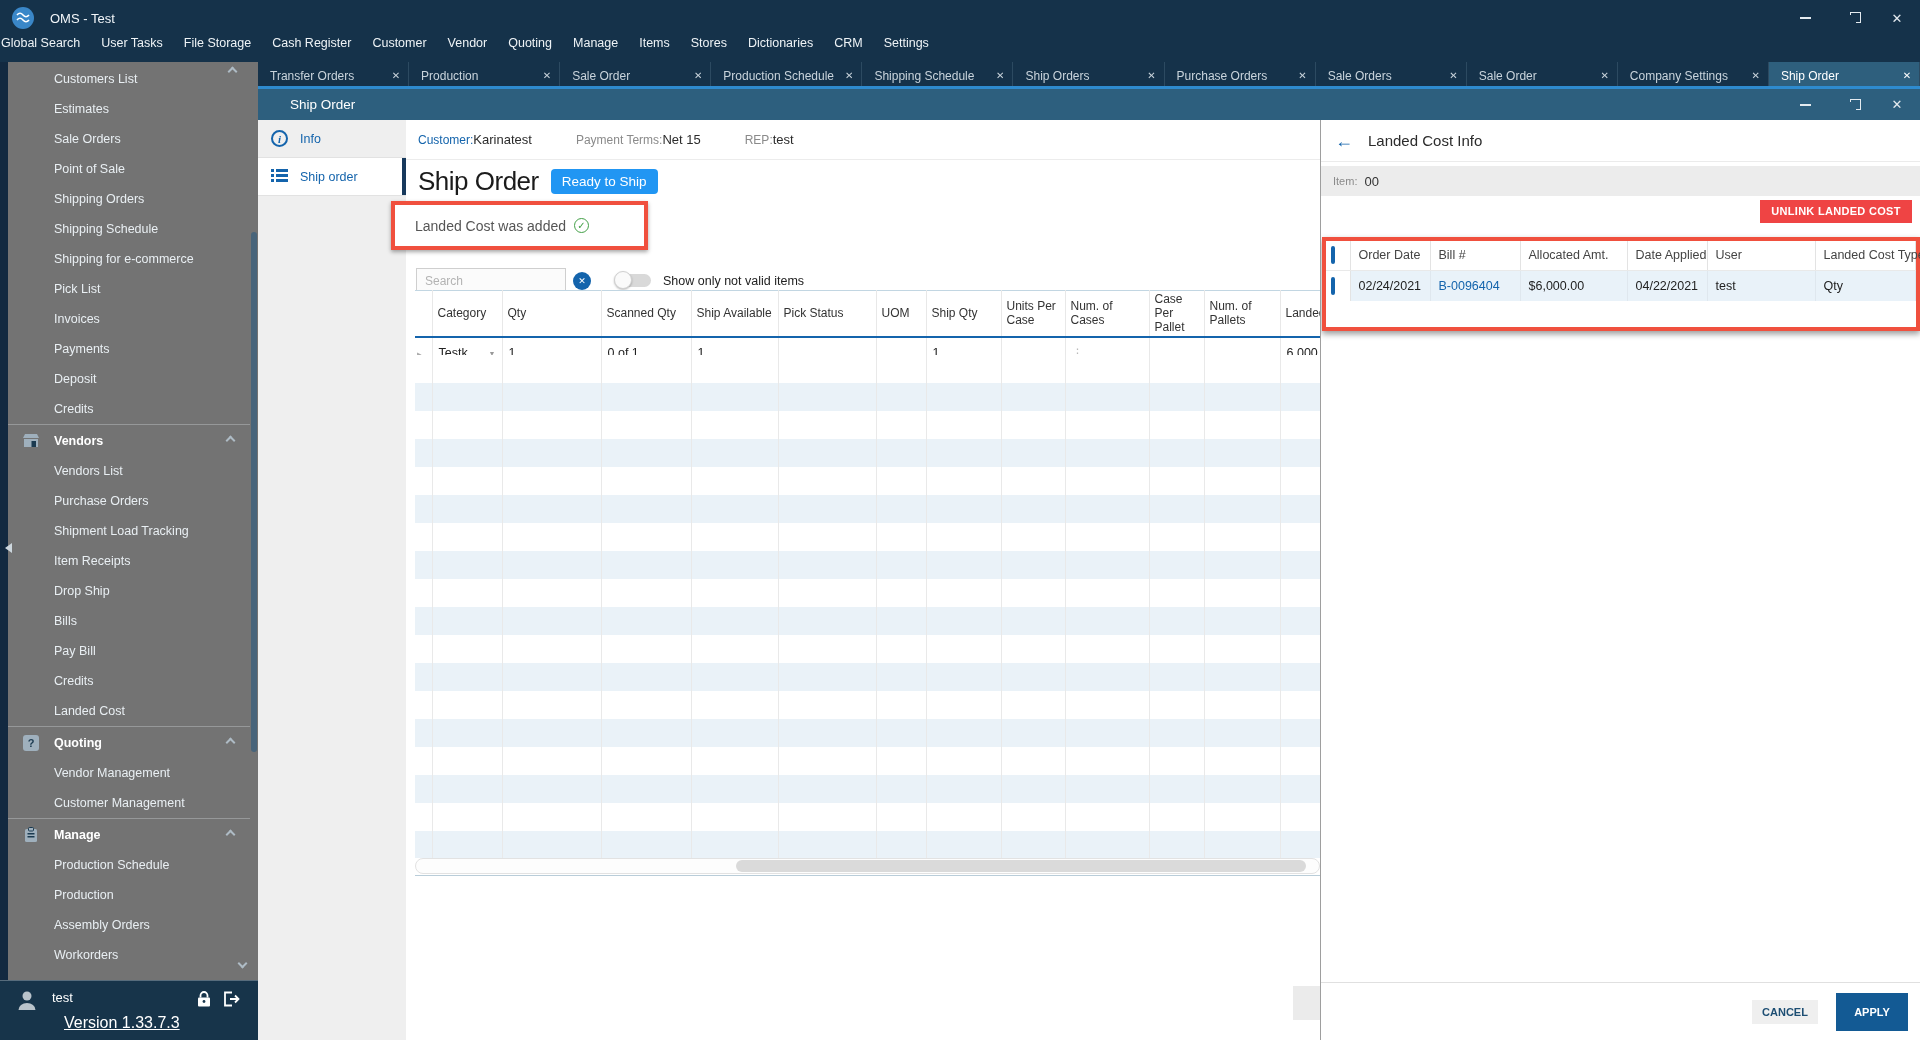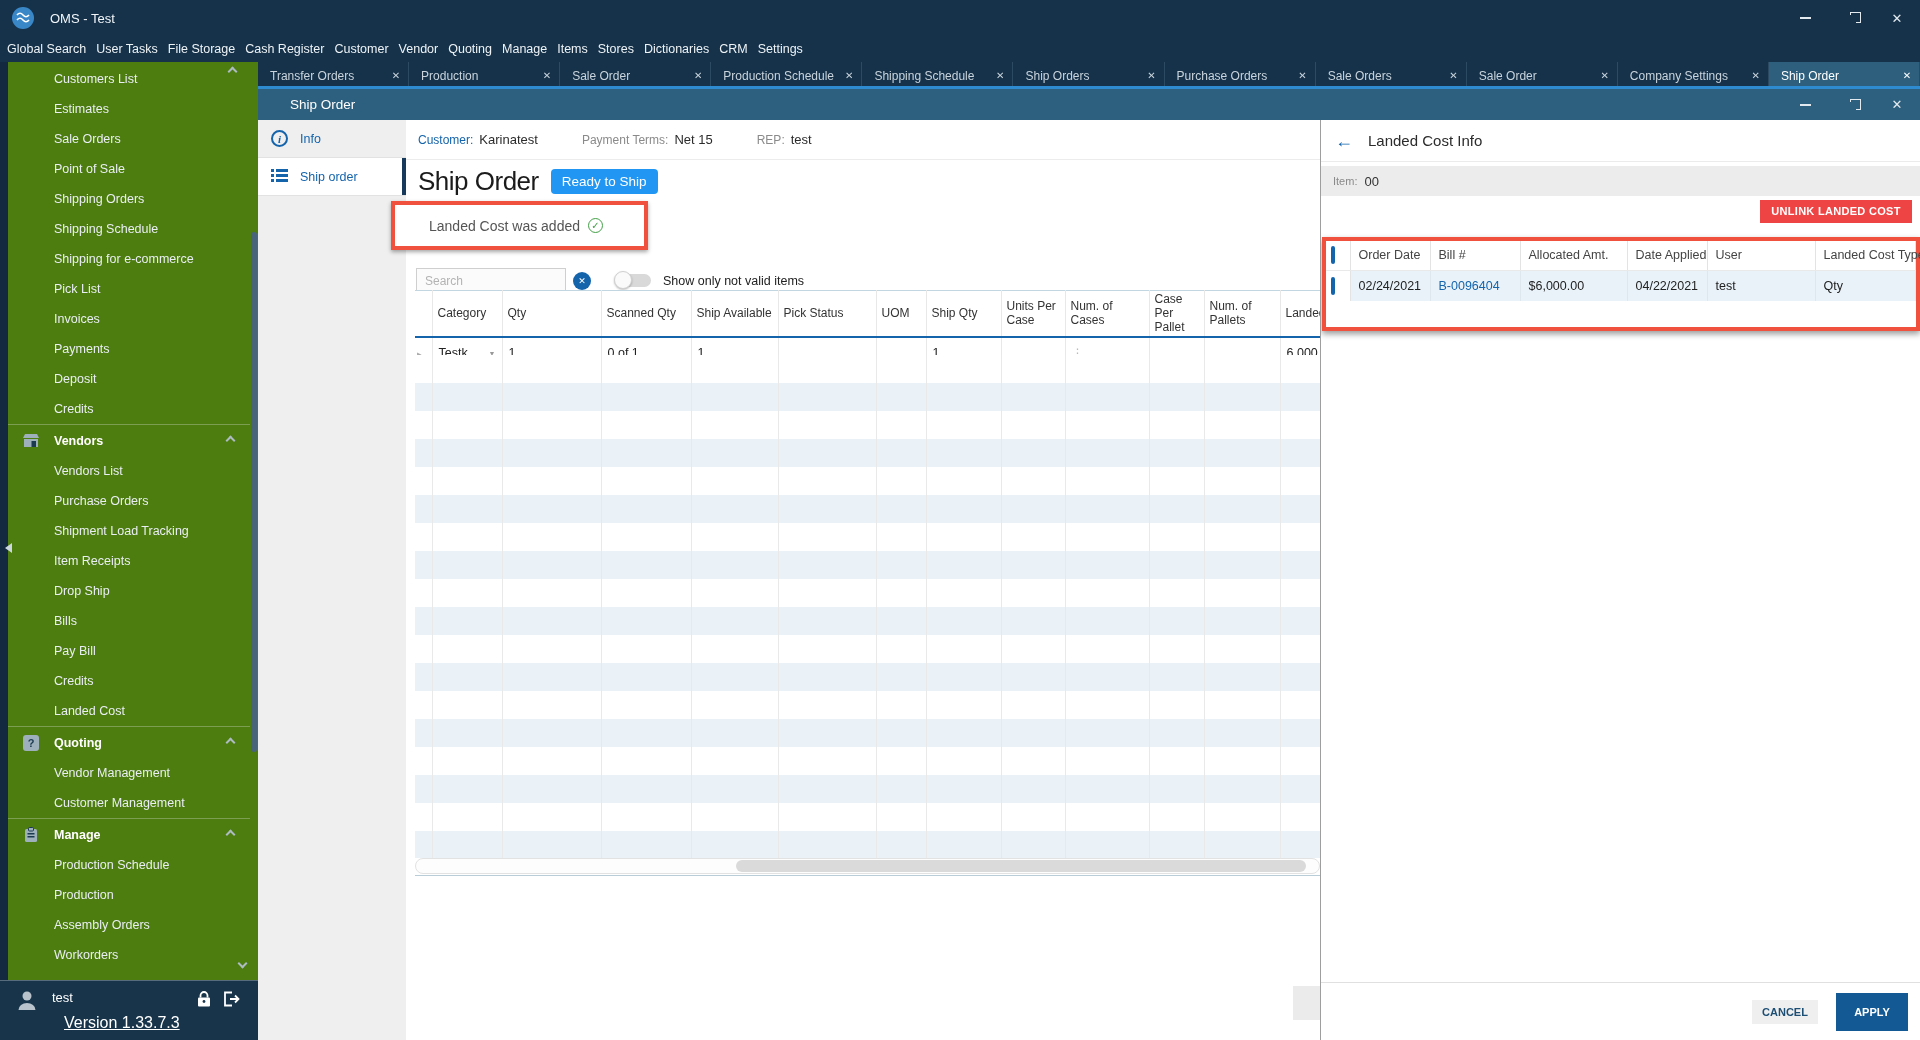--- a/index.html
+++ b/index.html
@@ -12,33 +12,33 @@
   .app-title { font-size:13px; }
   .win-controls { margin-left:auto; display:flex; height:100%; }
   .win-btn { width:46px; display:flex; align-items:center; justify-content:center; cursor:pointer; }
   .g-min { width:11px; height:2px; background:#e3eaef; }
   .g-restore { width:9px; height:9px; border:1px solid #e3eaef; position:relative; background:#15324a; margin-top:3px; }
   .g-restore::before { content:""; position:absolute; left:2px; top:-4px; width:9px; height:9px; border:1px solid #e3eaef; }
   .g-restore::after { content:""; position:absolute; left:-1px; top:-1px; width:9px; height:9px; background:#15324a; }
   .g-close { color:#e3eaef; font-size:13px; line-height:1; }
   .inner-winctl .g-restore, .inner-winctl .g-restore::after { background:#2d5f7e; }
 
-  .menubar { position:absolute; left:0; top:36px; width:1920px; height:26px; background:#15324a; display:flex; align-items:center; gap:10px; padding-left:7px; color:#eef3f6; font-size:12.5px; }
+  .menubar { position:absolute; left:0; top:36px; width:1920px; height:26px; background:#15324a; display:flex; gap:21px; padding-left:1px; color:#eef3f6; font-size:12.5px; }
   .menu-item { cursor:pointer; white-space:nowrap; }
 
   .tabbar { position:absolute; left:258px; top:62px; width:1662px; height:27px; background:#15324a; display:flex; }
   .tab { flex:1; display:flex; align-items:center; padding:0 8px 0 12px; color:#c9d4dc; font-size:12px; border-right:1px solid #2c4a61; cursor:pointer; min-width:0; }
   .tab-label { white-space:nowrap; overflow:hidden; }
   .tab .tab-close { margin-left:auto; font-size:10px; padding-left:6px; color:#c9d4dc; }
   .tab.active { background:#2e5f7d; color:#fff; }
   .tab.active .tab-close { color:#fff; }
   .accent-line { position:absolute; left:258px; top:86px; width:1662px; height:3px; background:#2e8bcf; }
 
   
-  .sidebar { position:absolute; left:0; top:62px; width:258px; height:978px; background:#4d7c0f; }
+  .sidebar { position:absolute; left:0; top:62px; width:258px; height:978px; background:#737373; }
   .sidebar-strip { position:absolute; left:0; top:0; width:8px; height:918px; background:#122940; }
   .collapse-arrow { position:absolute; left:0; top:481px; width:0; height:0; border:5px solid transparent; border-right:7px solid #cdd7de; }
   .sidebar-list { position:absolute; left:8px; top:0; width:242px; height:918px; overflow:hidden; padding-top:2px; }
   .side-item { height:30px; line-height:30px; padding-left:46px; color:#e9eff3; font-size:12.5px; cursor:pointer; white-space:nowrap; }
   .side-section { height:32px; display:flex; align-items:center; color:#fff; font-weight:bold; font-size:12.5px; border-top:1px solid rgba(233,239,243,0.3); cursor:pointer; }
   .icon-cell { width:46px; display:flex; justify-content:center; align-items:center; }
   .chev { width:7px; height:7px; border-right:2px solid #aebbc5; border-bottom:2px solid #aebbc5; display:inline-block; }
   .chev.up { transform:rotate(-135deg); }
   .chev.down { transform:rotate(45deg); }
   .side-section .chev { margin-left:auto; margin-right:16px; }
@@ -60,29 +60,29 @@
   .inner-winctl { margin-left:auto; display:flex; height:100%; }
   .inner-body { position:absolute; left:0; top:31px; width:1662px; height:920px; display:flex; }
 
   .inner-nav { width:148px; background:#efefef; }
   .nav-item { height:38px; display:flex; align-items:center; gap:12px; padding-left:13px; color:#1464ac; font-size:12.5px; border-bottom:1px solid #e2e2e2; cursor:pointer; }
   .nav-item.active { background:#fff; box-shadow:inset -4px 0 0 #17395c; }
   .i-circle { width:17px; height:17px; min-width:17px; border:2px solid #1464ac; border-radius:50%; color:#1464ac; font-size:11px; font-weight:bold; font-style:italic; display:flex; align-items:center; justify-content:center; font-family:"Liberation Serif", serif; }
 
   .content { flex:1; position:relative; background:#fff; overflow:hidden; }
   .order-info { position:absolute; left:0; top:0; right:0; height:40px; display:flex; align-items:center; gap:44px; padding-left:12px; border-bottom:1px solid #ececec; }
-  .oi-group { display:flex; align-items:baseline; gap:6px; }
+  .oi-group { display:flex; align-items:baseline; }
   .oi-label-blue { color:#1464ac; font-size:12px; }
   .oi-label { color:#8a8a8a; font-size:12px; }
   .oi-value { color:#2b2b2b; font-size:13px; }
   .order-title-row { position:absolute; left:12px; top:46px; display:flex; align-items:center; gap:12px; }
   .order-title { font-size:26px; font-weight:400; color:#1b1b1b; letter-spacing:-0.5px; }
   .status-badge { background:#2196f3; color:#fff; font-size:13.5px; padding:5px 11px; border-radius:4px; }
 
-  .notif-box { position:absolute; left:133px; top:81px; width:257px; height:49px; border:4px solid #f0503e; background:#fff; display:flex; align-items:center; gap:8px; padding-left:34px; font-size:14px; color:#555; box-shadow:0 2px 4px rgba(0,0,0,0.35); z-index:5; }
+  .notif-box { position:absolute; left:133px; top:81px; width:257px; height:49px; border:4px solid #f0503e; background:#fff; display:flex; align-items:center; gap:8px; padding-left:20px; font-size:14px; color:#555; box-shadow:0 2px 4px rgba(0,0,0,0.35); z-index:5; }
   .check-circle { width:15px; height:15px; min-width:15px; border:1.5px solid #43a047; border-radius:50%; color:#43a047; font-size:10px; display:flex; align-items:center; justify-content:center; }
 
   .filter-row { position:absolute; left:10px; top:148px; display:flex; align-items:center; }
   .search-input { width:150px; height:25px; border:1px solid #cfcfcf; background:#fbfbfb; padding:0 8px; font-size:12px; color:#333; font-family:"Liberation Sans",sans-serif; outline:none; }
   .search-input::placeholder { color:#b3b3b3; }
   .x-circle { margin-left:7px; width:18px; height:18px; border-radius:50%; background:#1464ac; color:#fff; font-size:9px; display:flex; align-items:center; justify-content:center; cursor:pointer; }
   .toggle { margin-left:25px; width:35px; height:13px; background:#d9d9d9; border-radius:7px; position:relative; cursor:pointer; }
   .toggle .knob { position:absolute; left:-2px; top:-3px; width:18px; height:18px; border-radius:50%; background:#fafafa; border:1px solid #d0d0d0; box-shadow:0 1px 2px rgba(0,0,0,0.25); }
   .toggle-label { margin-left:12px; font-size:12.5px; color:#222; }
 

